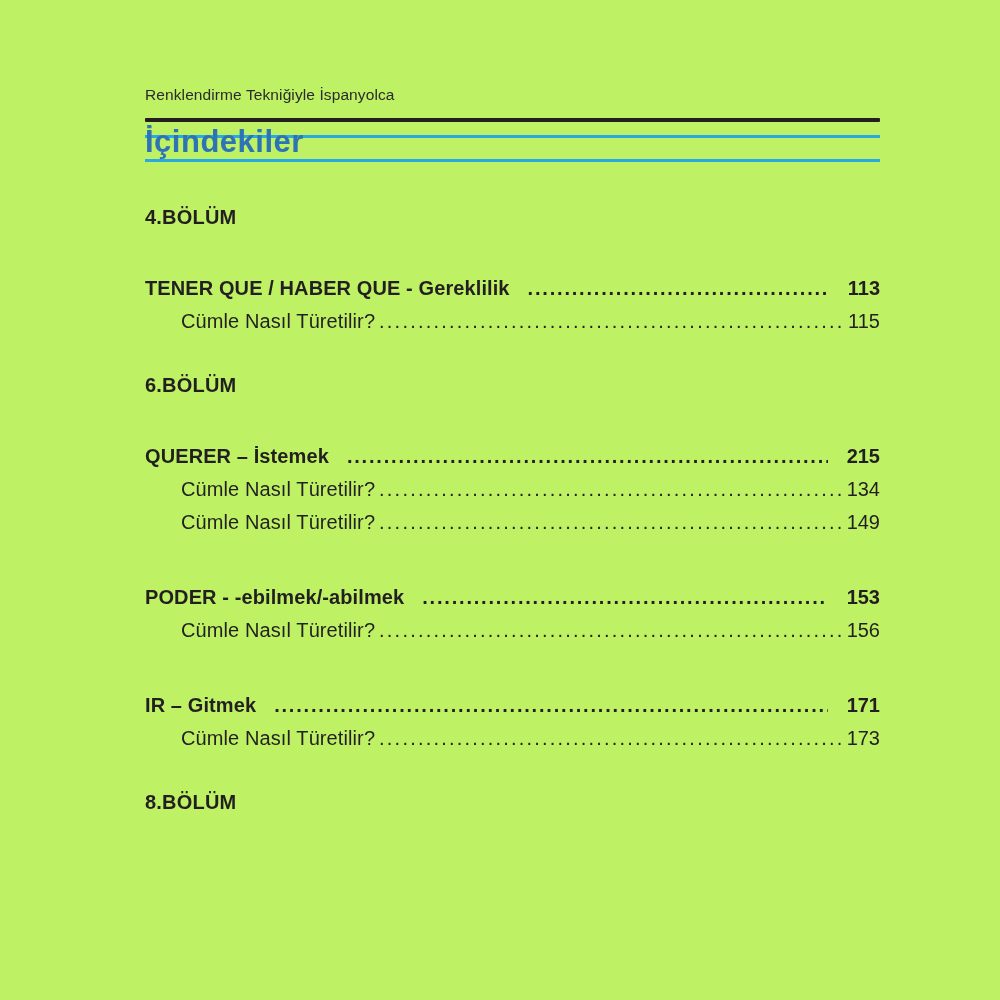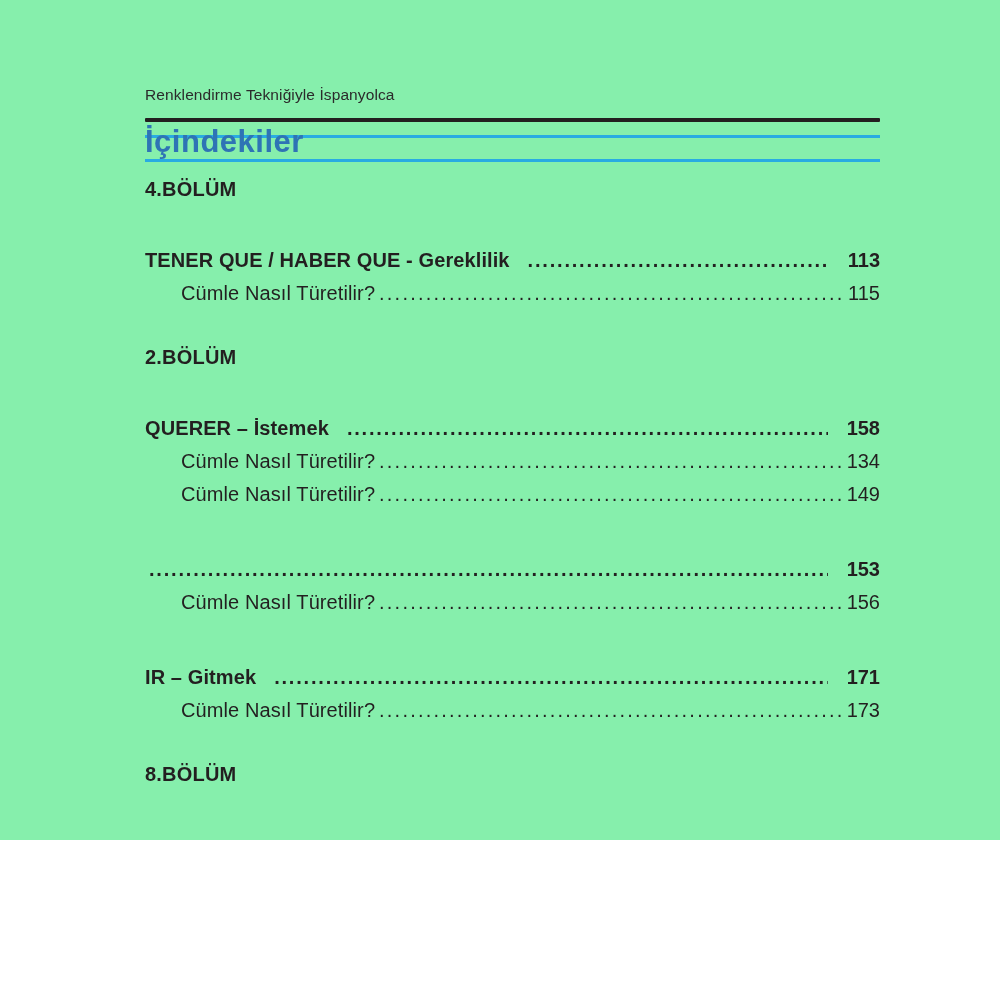--- a/index.html
+++ b/index.html
@@ -5,22 +5,22 @@
   * { margin: 0; padding: 0; box-sizing: border-box; }
   html, body {
     width: 1000px; height: 1000px;
     background: #ffffff;
     font-family: "Liberation Sans", "DejaVu Sans", sans-serif;
     color: #231f20;
     overflow: hidden;
   }
   .page {
     position: relative;
-    width: 1000px; height: 840px;
-    background: #86efac;
+    width: 1000px; height: 1000px;
+    background: #bef264;
   }
   .content {
     position: absolute;
     left: 145px;
     top: 86px;
     width: 735px; 
   }
   .running-header {
     font-size: 15.5px;
     line-height: 18px;
@@ -50,21 +50,21 @@
     left: 0; right: 0;
     top: 2px;
     text-align: left;
     font-size: 31px;
     font-weight: bold;
     color: #2e74b5;
     z-index: 2;
     letter-spacing: 0.5px;
     line-height: 36px;
   }
-  .toc { }
+  .toc { margin-top: 28px; }
   .chapter {
     font-weight: bold;
     font-size: 20px;
     line-height: 26px;
     letter-spacing: 0.2px;
   }
   .section { margin-top: 34px; }
   .section:first-child { margin-top: 0; }
   .section .rows { margin-top: 42px; }
   .section .rows:empty { margin-top: 0; }
@@ -116,45 +116,46 @@
 
   <div class="toc-row sub">
     <span class="toc-label">Cümle Nasıl Türetilir?</span>
     <span class="toc-dots">............................................................................................................................................................................................................................................................................................................</span>
     <span class="toc-page">115</span>
   </div>
 </div>
   </div>
 
   <div class="section">
-    <div class="chapter">2.BÖLÜM</div>
+    <div class="chapter">6.BÖLÜM</div>
     <div class="rows">
   <div class="toc-row bold">
     <span class="toc-label">QUERER – İstemek</span>
     <span class="toc-dots">............................................................................................................................................................................................................................................................................................................</span>
-    <span class="toc-page">158</span>
+    <span class="toc-page">215</span>
   </div>
 
   <div class="toc-row sub">
     <span class="toc-label">Cümle Nasıl Türetilir?</span>
     <span class="toc-dots">............................................................................................................................................................................................................................................................................................................</span>
     <span class="toc-page">134</span>
   </div>
 
   <div class="toc-row sub">
     <span class="toc-label">Cümle Nasıl Türetilir?</span>
     <span class="toc-dots">............................................................................................................................................................................................................................................................................................................</span>
     <span class="toc-page">149</span>
   </div>
 </div>
   </div>
 
   <div class="section">
     <div class="rows">
   <div class="toc-row bold">
+    <span class="toc-label">PODER - -ebilmek/-abilmek</span>
     <span class="toc-dots">............................................................................................................................................................................................................................................................................................................</span>
     <span class="toc-page">153</span>
   </div>
 
   <div class="toc-row sub">
     <span class="toc-label">Cümle Nasıl Türetilir?</span>
     <span class="toc-dots">............................................................................................................................................................................................................................................................................................................</span>
     <span class="toc-page">156</span>
   </div>
 </div>

